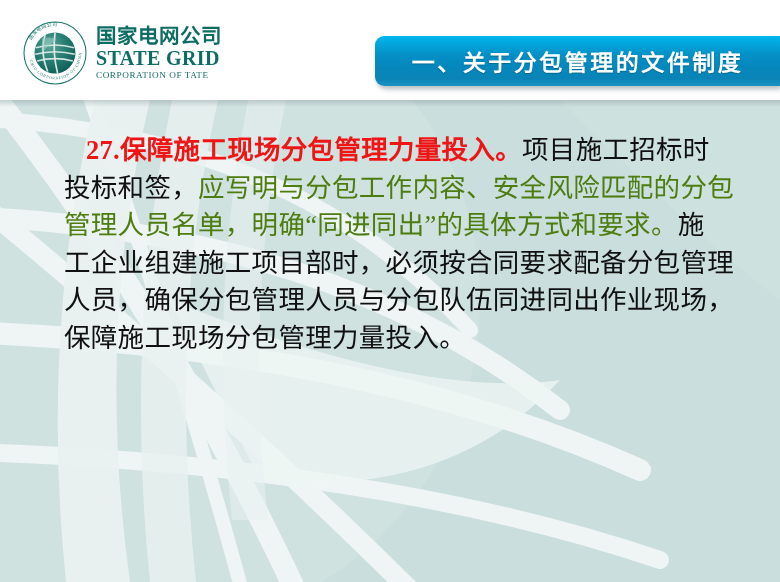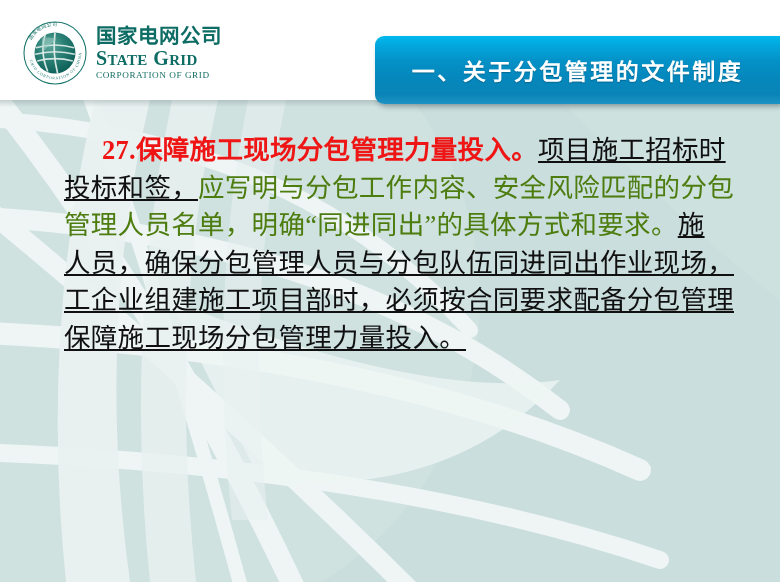--- a/index.html
+++ b/index.html
@@ -84,37 +84,37 @@
   }
   .logo-en {
     font-family: "Liberation Serif", "DejaVu Serif", serif;
     font-weight: bold;
     font-size: 20px;
     letter-spacing: 0.4px;
     color: #0d6c63;
     margin-top: 2px;
     white-space: nowrap;
   }
-  .logo-en .small-caps { font-size: 15px; font-family: Liberation Serif, serif; }
+  .logo-en .small-caps { font-size: 20px; font-family: Liberation Serif, serif; }
   .logo-sub {
     font-family: "Liberation Serif", "DejaVu Serif", serif;
     font-size: 9.2px;
     letter-spacing: 0.55px;
     color: #166f66;
     margin-top: 3px;
     white-space: nowrap;
   }
 
   
   .title-banner {
     position: absolute;
     left: 375px;
     top: 36px;
     width: 405px;
-    height: 68px;
+    height: 50px;
     z-index: 6;
     border-top-left-radius: 9px;
     border-bottom-left-radius: 9px;
     background: linear-gradient(to bottom,
         #00b9ee 0%,
         #03a7dd 14%,
         #0490c6 38%,
         #0587bc 62%,
         #0a84b6 86%,
         #1d93c4 100%);
@@ -140,23 +140,23 @@
     top: 132px;
     width: 704px;
     z-index: 4;
     font-family: "Liberation Serif", "DejaVu Serif", serif;
     font-size: 26.5px;
     line-height: 37.5px;
     color: #101010;
     letter-spacing: 0.3px;
     text-align: left;
   }
-  .body-text .seg-red  { color: #ef1515; font-weight: 600; margin-left: 16px; }
+  .body-text .seg-red  { color: #ef1515; font-weight: 600; }
   .body-text .seg-blue { color: #4d7c0f; }
-  .body-text .seg-dark { color: #101010; text-decoration: underline; }
+  .body-text .seg-dark { color: #101010; }
   .body-text .line { white-space: nowrap; display: block; }
   .body-text .line-1 { text-indent: 22px; }
 </style>
 </head>
 <body>
 
 <div class="slide">
 
   <svg class="bg-watermark" viewBox="0 0 780 582" preserveAspectRatio="none" aria-hidden="true">
     <defs>
@@ -230,30 +230,30 @@
 
       <path d="M 30 28 Q 44 24 52 30 Q 40 38 32 48 Z" fill="#9fcec5" opacity="0.55"></path>
     </svg>
 
     <div class="logo-words">
       <div class="logo-cn">国家电网公司</div>
       <div class="logo-en">
         <span>S</span><span class="small-caps">TATE</span>
         <span>G</span><span class="small-caps">RID</span>
       </div>
-      <div class="logo-sub">CORPORATION OF GRID</div>
+      <div class="logo-sub">CORPORATION OF TATE</div>
     </div>
   </div>
 
   <div class="title-banner">
     <span class="title-banner-text">一、关于分包管理的文件制度</span>
   </div>
 
   <div class="body-text">
       <span class="line line-1"><span class="seg-red">27.保障施工现场分包管理力量投入。</span><span class="seg-dark">项目施工招标时</span></span>
       <span class="line"><span class="seg-dark">投标和签，</span><span class="seg-blue">应写明与分包工作内容、安全风险匹配的分包</span></span>
       <span class="line"><span class="seg-blue">管理人员名单，明确“同进同出”的具体方式和要求。</span><span class="seg-dark">施</span></span>
+      <span class="line"><span class="seg-dark">工企业组建施工项目部时，必须按合同要求配备分包管理</span></span>
       <span class="line"><span class="seg-dark">人员，确保分包管理人员与分包队伍同进同出作业现场，</span></span>
-      <span class="line"><span class="seg-dark">工企业组建施工项目部时，必须按合同要求配备分包管理</span></span>
       <span class="line"><span class="seg-dark">保障施工现场分包管理力量投入。</span></span>
     </div>
 
 </div>
 
 </body></html>

